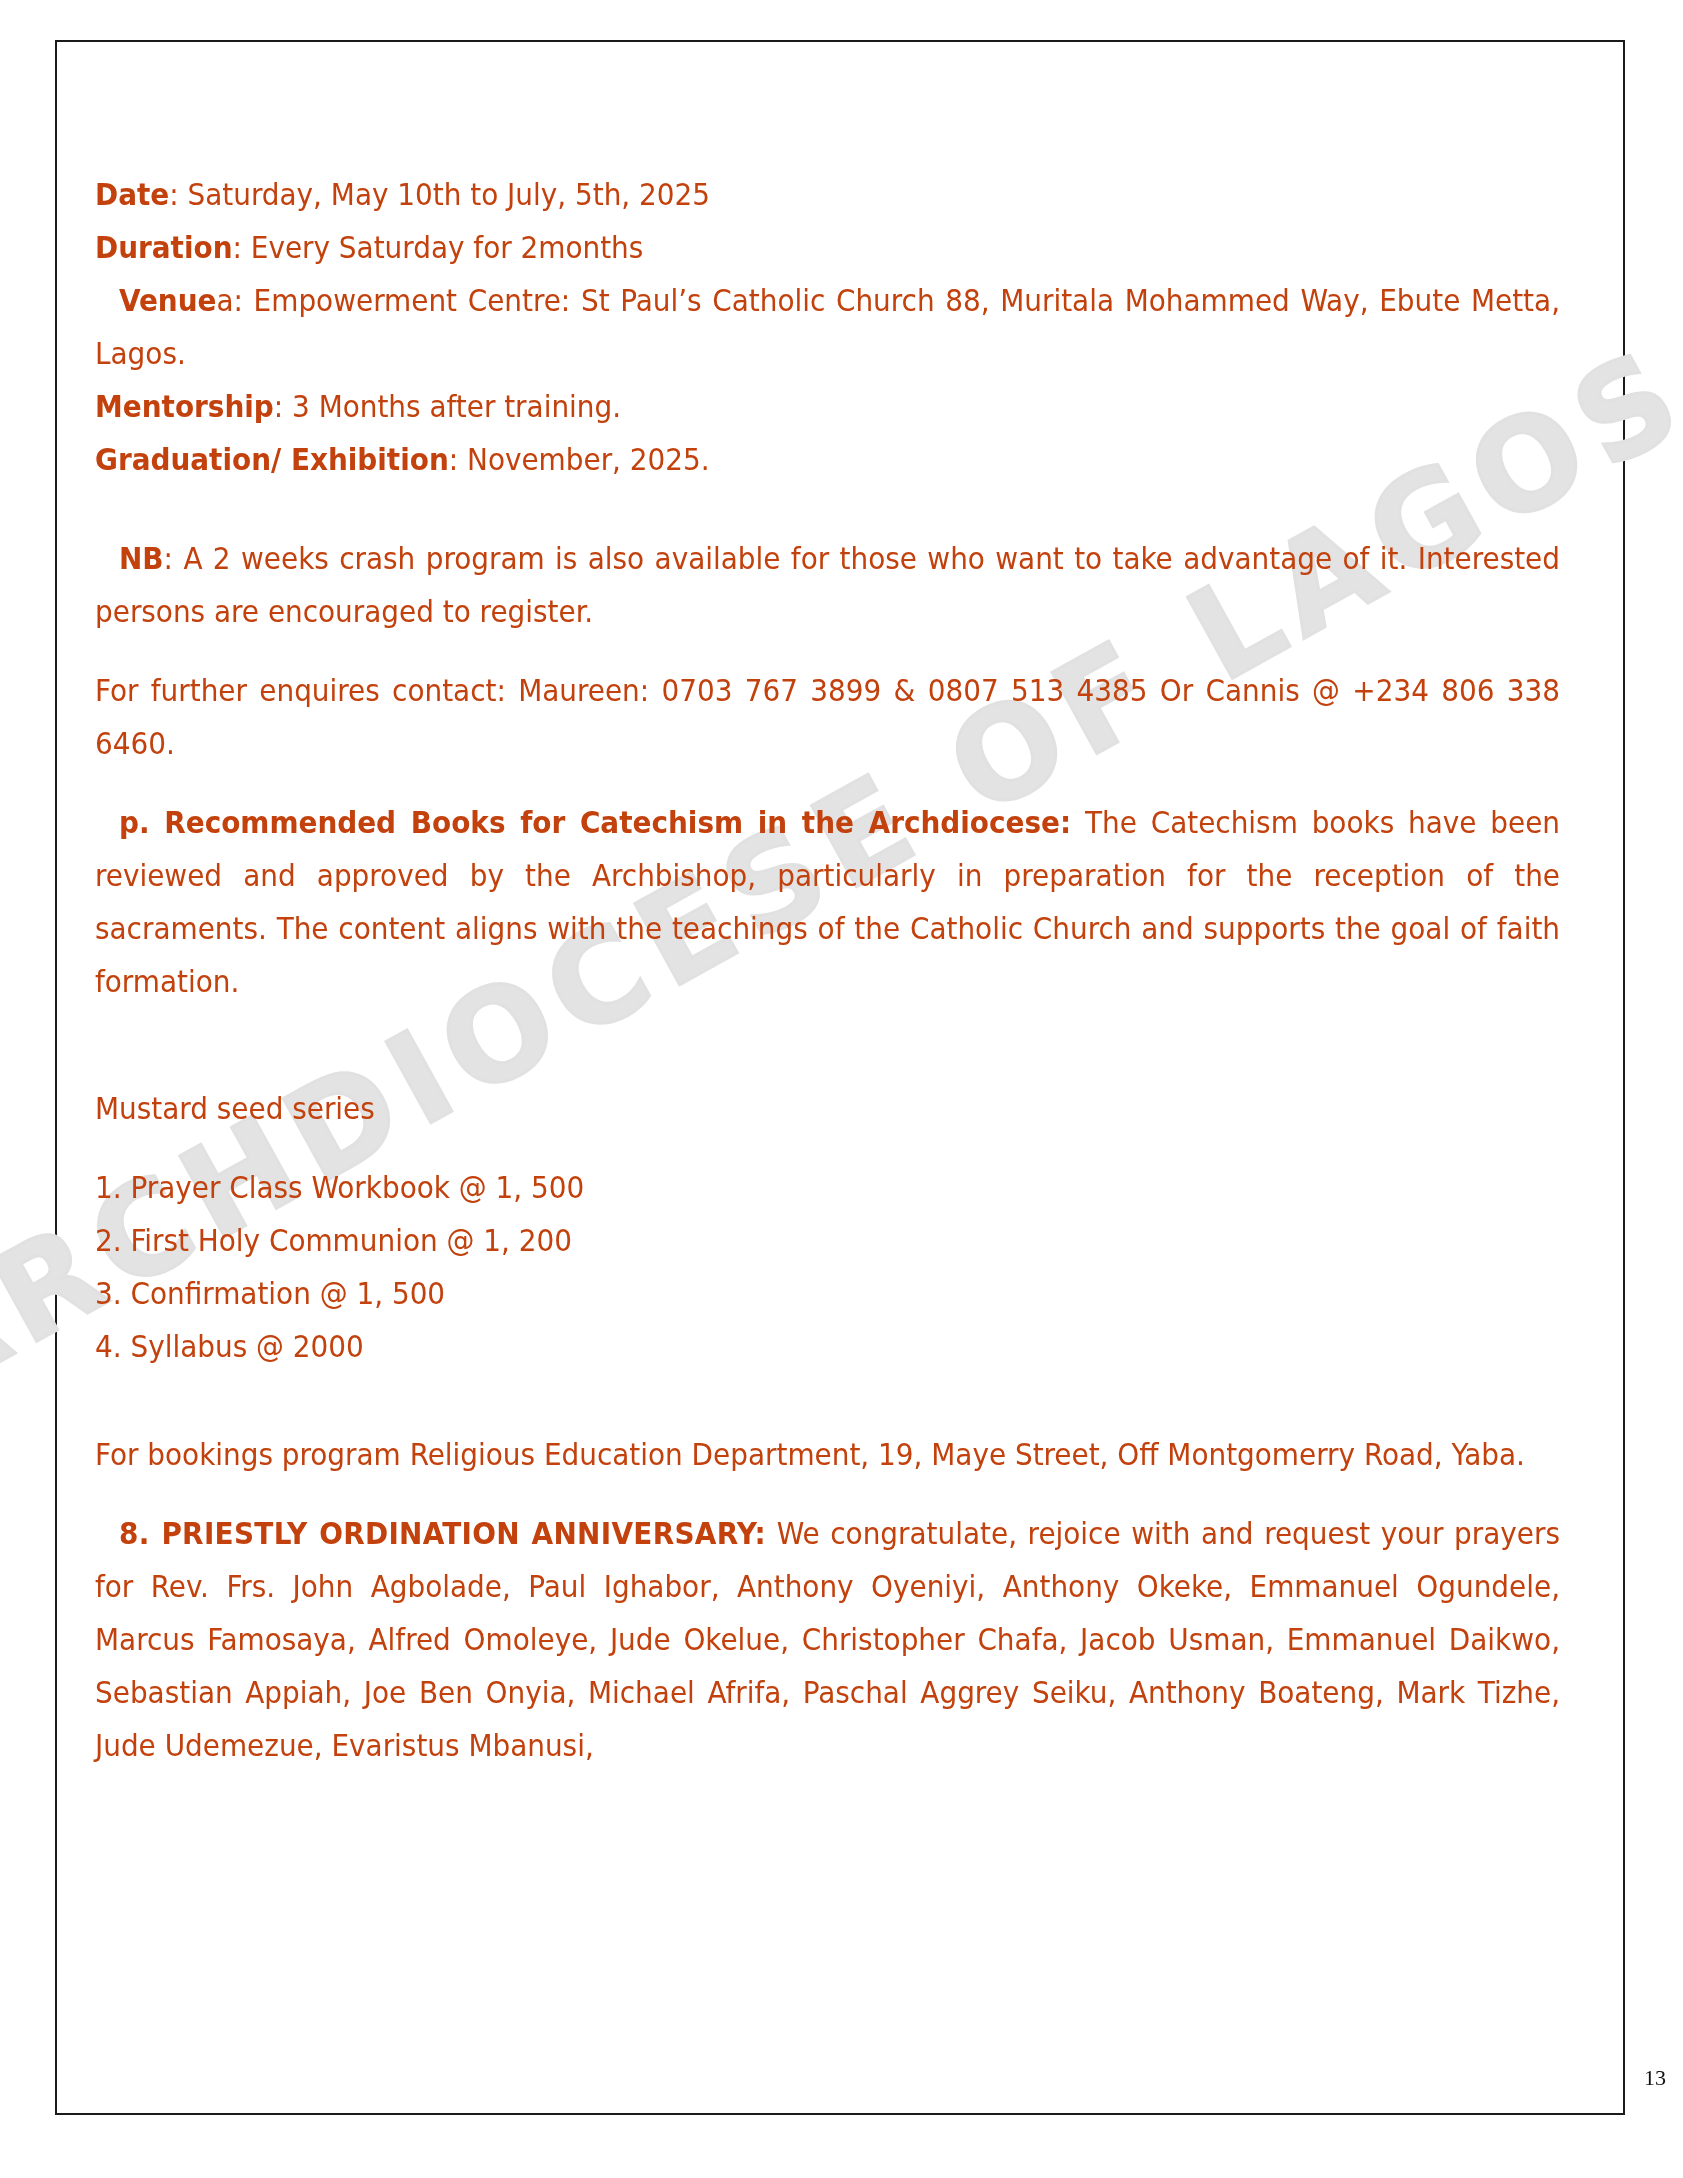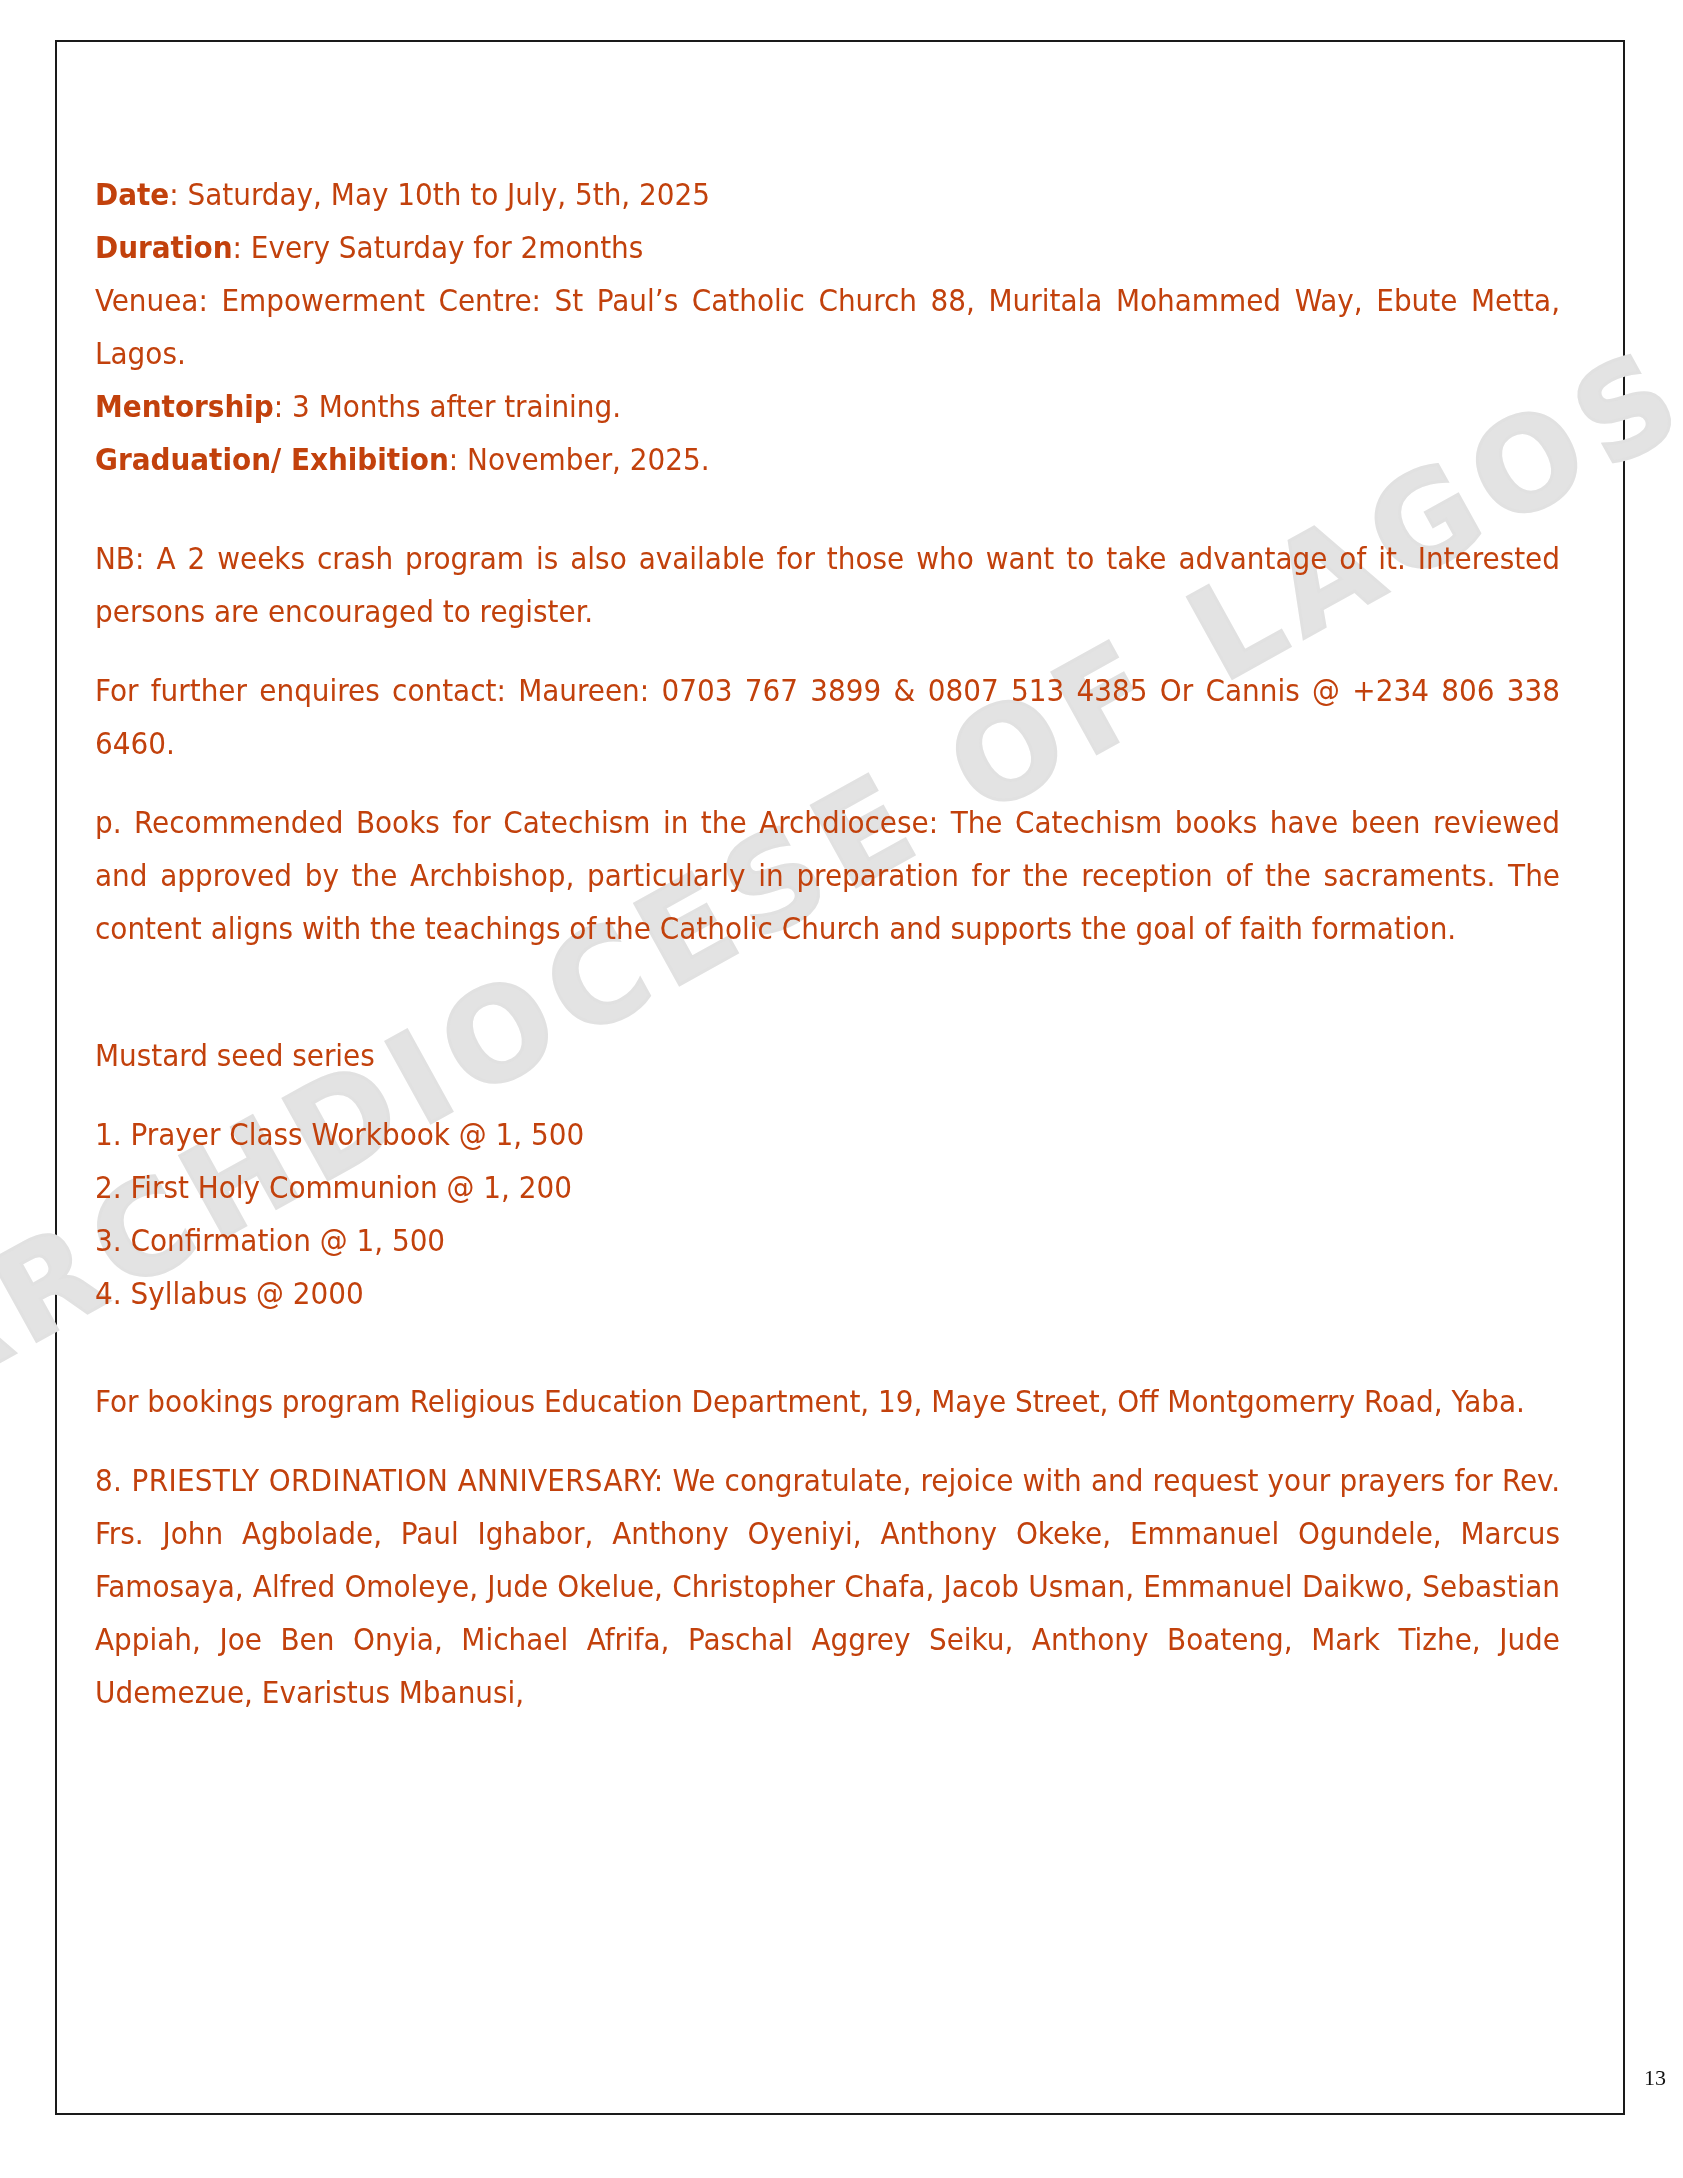--- a/index.html
+++ b/index.html
@@ -68,21 +68,21 @@
   }
   .kv-line b { font-weight: 700; }
   
   .para {
     font-size: 31px;
     line-height: 53px;
     text-align: justify;
     text-justify: inter-word;
     margin: 0;
   }
-  .para b { font-weight: 400; }
+  .para b { font-weight: 700; margin-left: 24px; }
   .spacer-sm { height: 26px; }
   .spacer-md { height: 46px; }
   .spacer-lg { height: 55px; }
   .heading-bold {
     font-size: 31px;
     line-height: 53px;
     font-weight: 400;
     margin-top: 48px;
   }
   .list-line {

